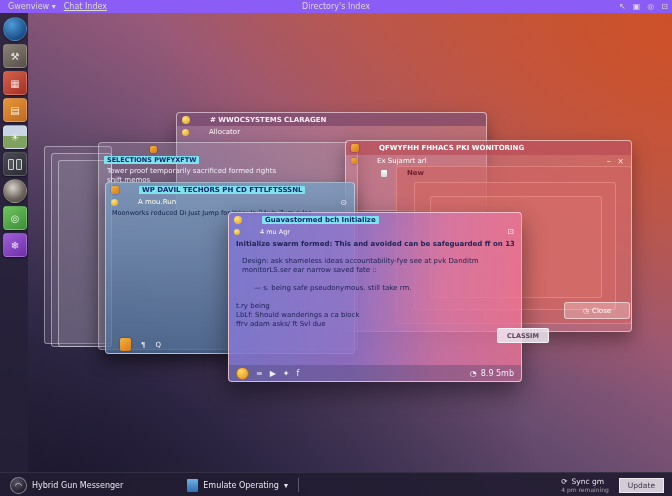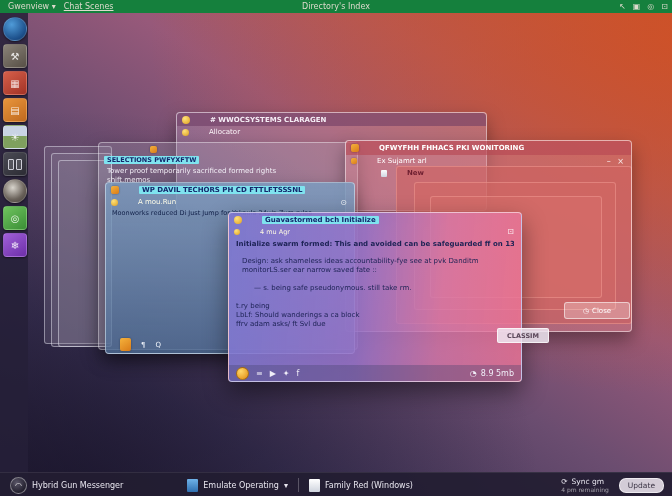--- a/index.html
+++ b/index.html
@@ -4,21 +4,21 @@
 <style>
   html,body{margin:0;padding:0;}
   body{width:672px;height:496px;overflow:hidden;position:relative;
        font-family:"DejaVu Sans",sans-serif;
        background:
          radial-gradient(ellipse at 12% 100%, rgba(20,16,38,0.65), rgba(20,16,38,0) 55%),
          radial-gradient(ellipse at 100% 8%, rgba(210,80,35,0.75), rgba(210,80,35,0) 55%),
          linear-gradient(32deg,#261f36 0%,#3e3558 22%,#6b4d70 45%,#97597a 62%,#b05a5e 78%,#c05535 100%);}
   .abs{position:absolute;}
   
-  .panel{left:0;top:0;width:672px;height:13px;background:#15803d;color:#dedacd;
+  .panel{left:0;top:0;width:672px;height:13px;background:#8b5cf6;color:#dedacd;
          font-size:8px;display:flex;align-items:center;z-index:40;}
   .panel .pi{margin-left:8px;white-space:nowrap;}
   .panel .underl{text-decoration:underline;}
   .panel .center{position:absolute;left:50%;transform:translateX(-50%);}
   .panel .right{position:absolute;right:4px;display:flex;gap:7px;font-size:8px;}
   
   .launcher{left:0;top:13px;width:28px;height:483px;background:rgba(38,32,56,0.85);z-index:35;}
   .tile{position:absolute;left:3px;width:22px;height:22px;border-radius:4px;
         box-shadow:0 1px 2px rgba(0,0,0,0.5);border:1px solid rgba(255,255,255,0.15);
         display:flex;align-items:center;justify-content:center;font-size:10px;color:rgba(255,255,255,0.85);}
@@ -73,30 +73,30 @@
   .taskbar{left:0;top:472px;width:672px;height:24px;background:rgba(34,29,50,0.93);
            border-top:1px solid rgba(255,255,255,0.08);z-index:45;color:#e8e6ef;font-size:8px;
            display:flex;align-items:center;}
   .titem{display:flex;align-items:center;gap:5px;margin-left:10px;white-space:nowrap;}
   .tsep{width:1px;height:14px;background:rgba(255,255,255,0.25);margin-left:10px;}
   .swirl{width:15px;height:15px;border-radius:50%;background:radial-gradient(circle at 38% 32%,#5a5668,#23202e 70%);
          border:1px solid rgba(255,255,255,0.4);display:flex;align-items:center;justify-content:center;color:#eee;font-size:8px;}
   .docic{width:11px;height:13px;border-radius:1px;}
   .docblue{background:linear-gradient(180deg,#6fb2e8,#2f6fb0);}
   .docwhite{background:linear-gradient(180deg,#ffffff,#cfd4de);}
-  .updbtn{background:rgba(236,228,238,0.88);color:#3a3344;border-radius:7px;font-size:7.5px;
+  .updbtn{background:rgba(236,228,238,0.88);color:#3a3344;border-radius:0;font-size:7.5px;
           padding:2px 8px;border:1px solid rgba(255,255,255,0.6);}
   .sub{font-size:6px;color:rgba(255,255,255,0.55);}
 </style>
 </head>
 <body>
 
 <div class="abs panel">
   <span class="pi">Gwenview ▾</span>
-  <span class="pi underl">Chat Scenes</span>
+  <span class="pi underl">Chat Index</span>
   <span class="center">Directory's Index</span>
   <span class="right">
     <span>↖</span>
     <span>▣</span>
     <span>◎</span>
     <span>⊡</span>
   </span>
 </div>
 
 <div class="abs launcher">
@@ -224,24 +224,20 @@
   <div class="titem">
     <span class="swirl">◠</span>
     <span>Hybrid Gun Messenger</span>
   </div>
   <div class="titem" style="margin-left:64px">
     <span class="docic docblue"></span>
     <span>Emulate Operating</span>
     <span>▾</span>
   </div>
   <div class="tsep"></div>
-  <div class="titem">
-    <span class="docic docwhite"></span>
-    <span>Family Red (Windows)</span>
-  </div>
   <div style="margin-left:auto;display:flex;align-items:center;gap:10px;margin-right:8px">
     <div style="display:flex;flex-direction:column;align-items:flex-start">
       <span style="display:flex;gap:4px;align-items:center;font-size:7.5px">
         <span>⟳</span>
         <span>Sync gm</span>
       </span>
       <span class="sub">4 pm remaining</span>
     </div>
     <span class="updbtn">Update</span>
   </div>

